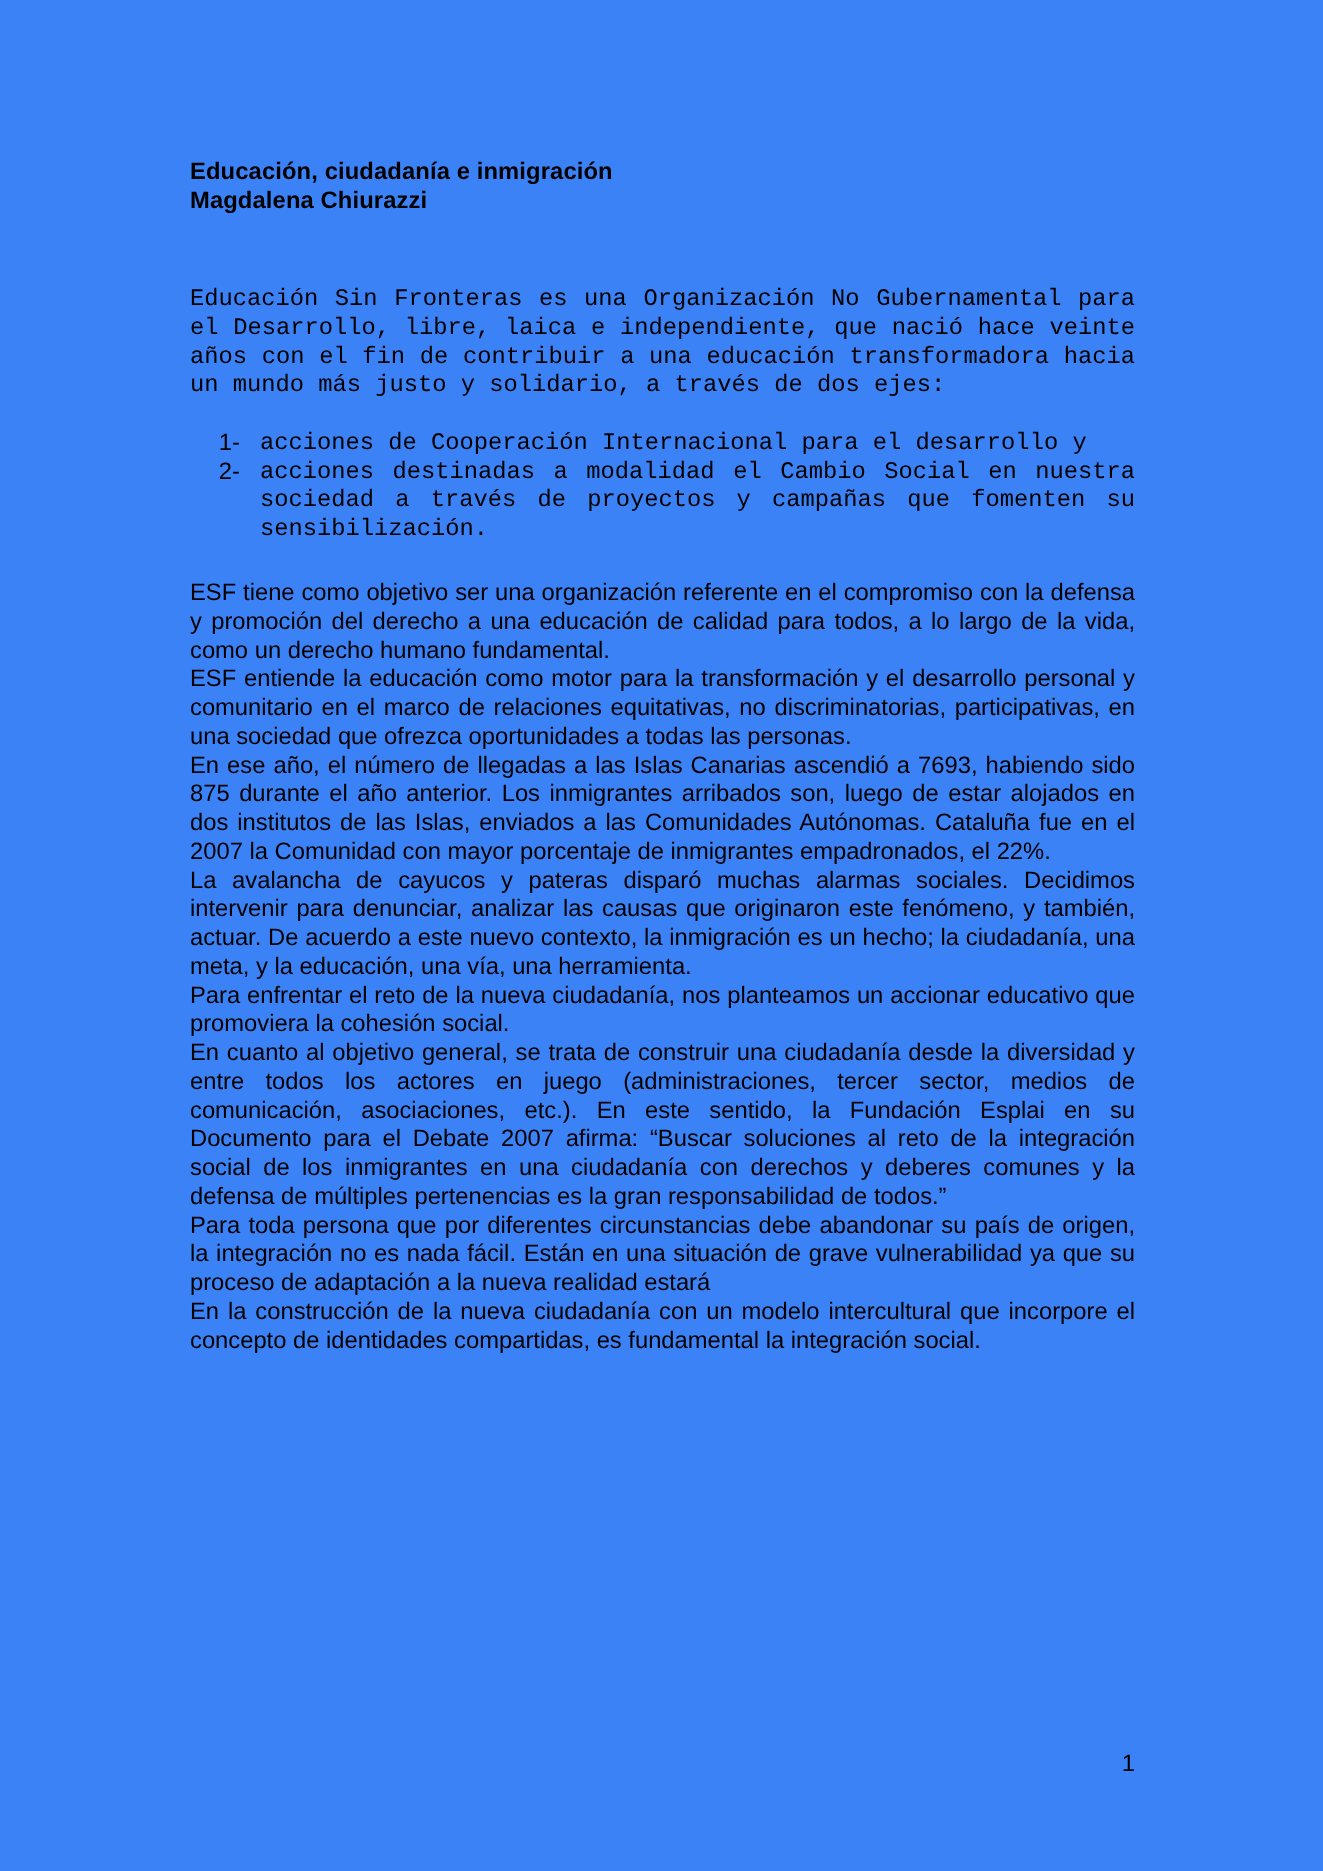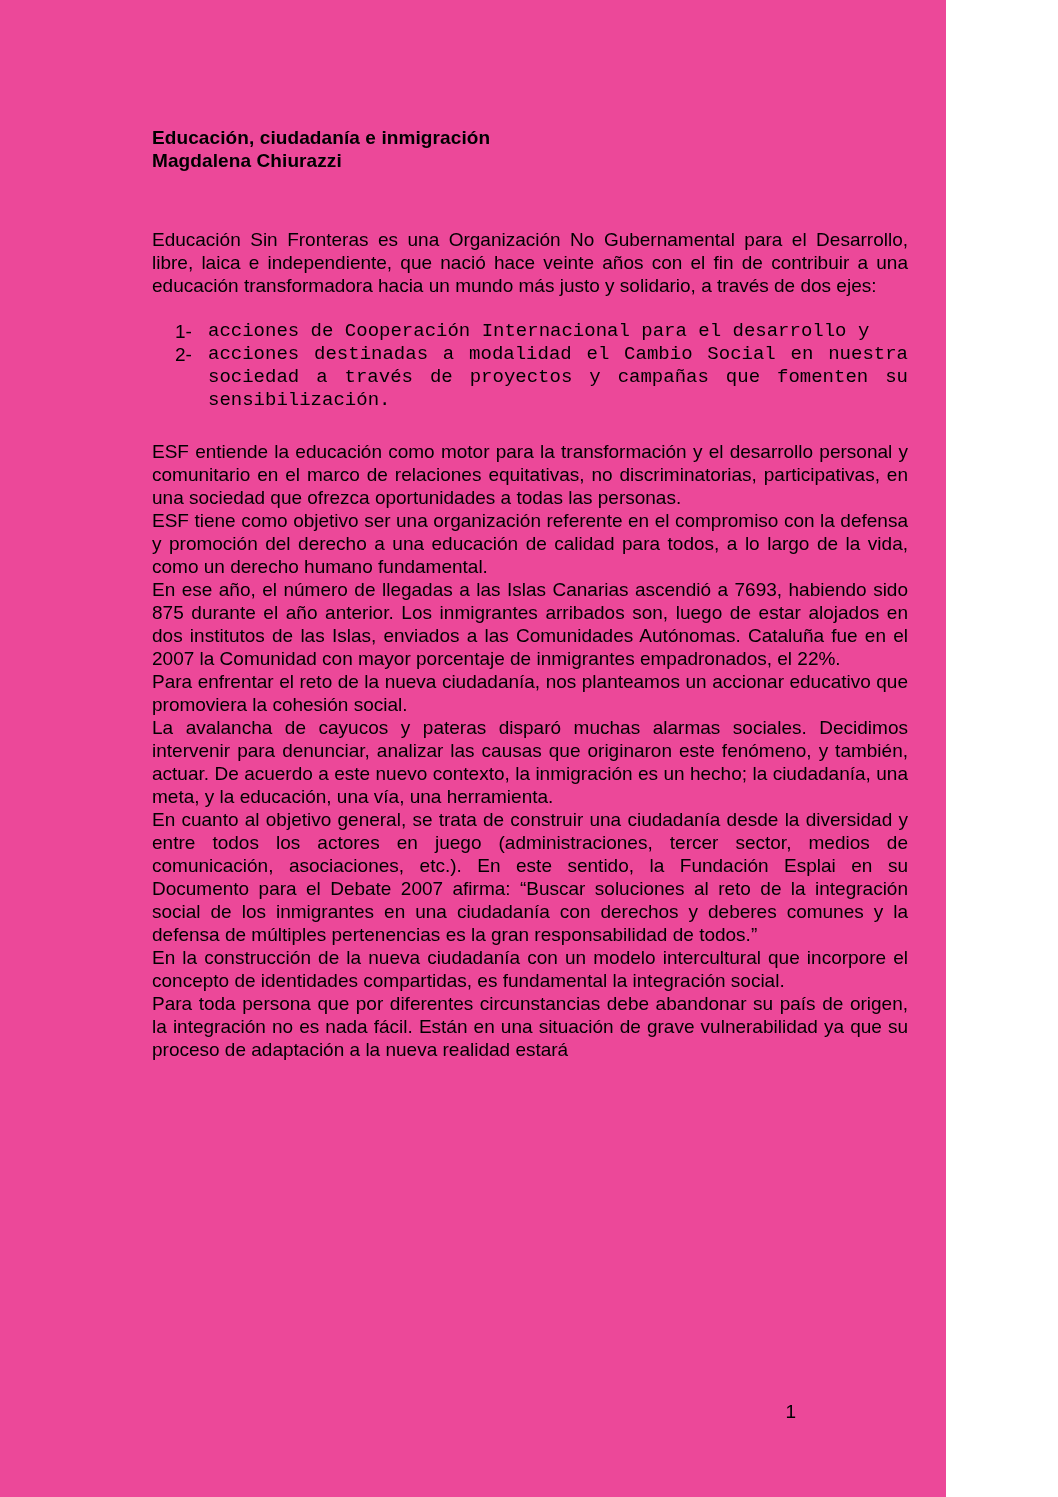--- a/index.html
+++ b/index.html
@@ -2,23 +2,23 @@
 <html><head>
 <meta charset="utf-8">
 <style>
   html, body {
     margin: 0;
     padding: 0;
     background: #ffffff;
   }
   .page {
     position: relative;
-    width: 946px;
+    width: 1058px;
     height: 1497px;
-    background: #ec4899;
+    background: #3b82f6;
     color: #000000;
     font-family: "Liberation Sans", "DejaVu Sans", sans-serif;
     overflow: hidden;
   }
   .content {
     position: absolute;
     left: 152px;
     top: 126px;
     width: 756px;
   }
@@ -31,20 +31,21 @@
   }
   .para {
     margin: 0;
     font-size: 19px;
     line-height: 23px;
     text-align: justify;
     text-justify: inter-word;
   }
   .intro {
     margin-top: 56px;
+    font-family: Liberation Mono, monospace;
   }
   .list {
     margin-top: 23px;
   }
   .list-item {
     display: flex;
     padding-left: 23px;
     font-size: 19px;
     line-height: 23px;
   }
@@ -85,26 +86,26 @@
         <span class="list-marker">1-</span>
         <span class="list-text">acciones de Cooperación Internacional para el desarrollo y</span>
       </div>
       <div class="list-item">
         <span class="list-marker">2-</span>
         <span class="list-text">acciones destinadas a modalidad el Cambio Social en nuestra sociedad a través de proyectos y campañas que fomenten su sensibilización.</span>
       </div>
     </div>
 
     <div class="body-block">
+      <p class="para">ESF tiene como objetivo ser una organización referente en el compromiso con la defensa y promoción del derecho a una educación de calidad para todos, a lo largo de la vida, como un derecho humano fundamental.</p>
       <p class="para">ESF entiende la educación como motor para la transformación y el desarrollo personal y comunitario en el marco de relaciones equitativas, no discriminatorias, participativas, en una sociedad que ofrezca oportunidades a todas las personas.</p>
-      <p class="para">ESF tiene como objetivo ser una organización referente en el compromiso con la defensa y promoción del derecho a una educación de calidad para todos, a lo largo de la vida, como un derecho humano fundamental.</p>
       <p class="para">En ese año, el número de llegadas a las Islas Canarias ascendió a 7693, habiendo sido 875 durante el año anterior. Los inmigrantes arribados son, luego de estar alojados en dos institutos de las Islas, enviados a las Comunidades Autónomas. Cataluña fue en el 2007 la Comunidad con mayor porcentaje de inmigrantes empadronados, el 22%.</p>
+      <p class="para">La avalancha de cayucos y pateras disparó muchas alarmas sociales. Decidimos intervenir para denunciar, analizar las causas que originaron este fenómeno, y también, actuar. De acuerdo a este nuevo contexto, la inmigración es un hecho; la ciudadanía, una meta, y la educación, una vía, una herramienta.</p>
       <p class="para">Para enfrentar el reto de la nueva ciudadanía, nos planteamos un accionar educativo que promoviera la cohesión social.</p>
-      <p class="para">La avalancha de cayucos y pateras disparó muchas alarmas sociales. Decidimos intervenir para denunciar, analizar las causas que originaron este fenómeno, y también, actuar. De acuerdo a este nuevo contexto, la inmigración es un hecho; la ciudadanía, una meta, y la educación, una vía, una herramienta.</p>
       <p class="para">En cuanto al objetivo general, se trata de construir una ciudadanía desde la diversidad y entre todos los actores en juego (administraciones, tercer sector, medios de comunicación, asociaciones, etc.). En este sentido, la Fundación Esplai en su Documento para el Debate 2007 afirma: “Buscar soluciones al reto de la integración social de los inmigrantes en una ciudadanía con derechos y deberes comunes y la defensa de múltiples pertenencias es la gran responsabilidad de todos.”</p>
+      <p class="para">Para toda persona que por diferentes circunstancias debe abandonar su país de origen, la integración no es nada fácil. Están en una situación de grave vulnerabilidad ya que su proceso de adaptación a la nueva realidad estará</p>
       <p class="para">En la construcción de la nueva ciudadanía con un modelo intercultural que incorpore el concepto de identidades compartidas, es fundamental la integración social.</p>
-      <p class="para">Para toda persona que por diferentes circunstancias debe abandonar su país de origen, la integración no es nada fácil. Están en una situación de grave vulnerabilidad ya que su proceso de adaptación a la nueva realidad estará</p>
     </div>
 
   </div>
 
   <div class="page-number">1</div>
 </div>
 
 </body></html>

